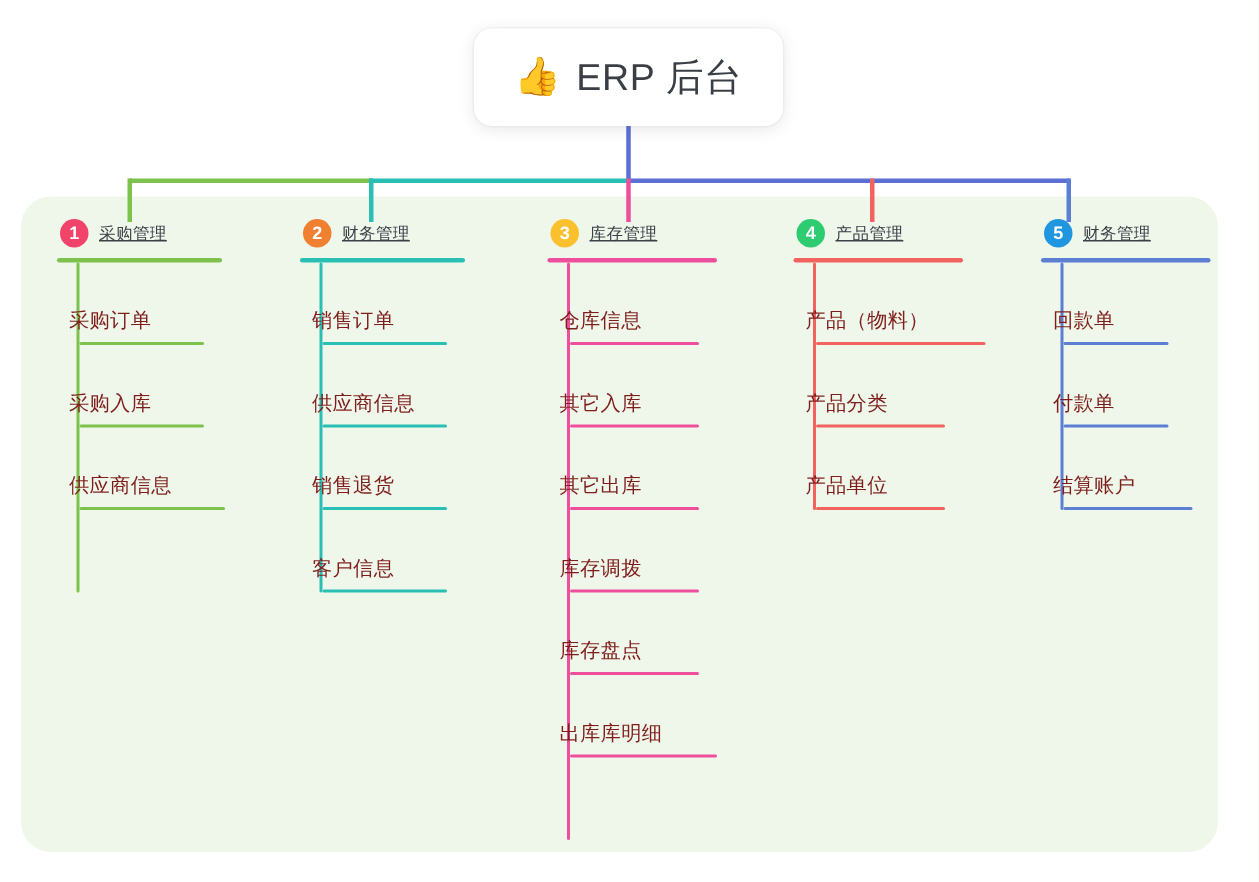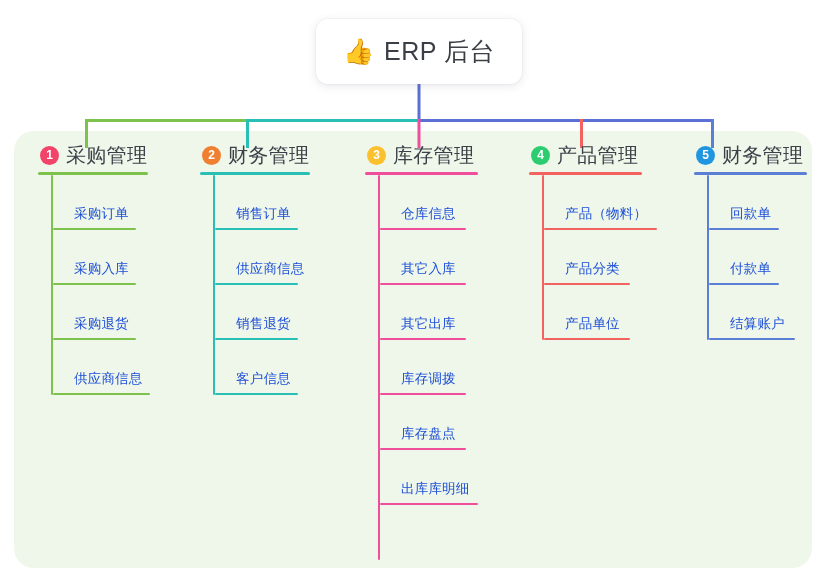--- a/index.html
+++ b/index.html
@@ -43,31 +43,31 @@
   .branch-head{
     display:flex;align-items:center;gap:7px;
     height:26px;padding-left:2px;
   }
   .badge{
     width:19px;height:19px;border-radius:50%;
     color:#fff;font-size:12px;line-height:19px;
     text-align:center;flex:none;font-weight:bold;
   }
   .branch-title{
-    font-size:20px;color:#3b4049;white-space:nowrap;letter-spacing:.3px;
+    font-size:11px;color:#3b4049;white-space:nowrap;letter-spacing:.3px;text-decoration:underline;
   }
   .head-rule{height:3px;border-radius:2px;margin-top:4px;}
 
   .leaves{position:relative;margin-top:0;}
   .leaf{
     position:relative;height:55px;
   }
   .leaf-text{
-    position:absolute;left:36px;bottom:7px;
-    font-size:13.5px;color:#1d4ed8;white-space:nowrap;letter-spacing:.2px;
+    position:absolute;left:8px;bottom:7px;
+    font-size:13.5px;color:#7f1d1d;white-space:nowrap;letter-spacing:.2px;
   }
   .leaf-rule{
     position:absolute;left:15px;bottom:0;height:1.6px;border-radius:1px;
   }
   .spine{
     position:absolute;left:13px;top:0;width:1.8px;border-radius:1px;
   }
 </style>
 </head>
 <body>
@@ -108,24 +108,20 @@
       <div class="spine" style="background: rgb(124, 194, 76); height: 220px;"></div>
       <div class="leaf">
         <span class="leaf-text">采购订单</span>
         <div class="leaf-rule" style="width: 83px; background: rgb(124, 194, 76);"></div>
       </div>
       <div class="leaf">
         <span class="leaf-text">采购入库</span>
         <div class="leaf-rule" style="width: 83px; background: rgb(124, 194, 76);"></div>
       </div>
       <div class="leaf">
-        <span class="leaf-text">采购退货</span>
-        <div class="leaf-rule" style="width: 83px; background: rgb(124, 194, 76);"></div>
-      </div>
-      <div class="leaf">
         <span class="leaf-text">供应商信息</span>
         <div class="leaf-rule" style="width: 97px; background: rgb(124, 194, 76);"></div>
       </div>
     </div>
   </div>
 
   <div class="branch" id="b1" style="left:200px;width:150px;">
     <div class="branch-head">
       <span class="badge" style="background: rgb(240, 127, 48);">2</span>
       <span class="branch-title">财务管理</span>

